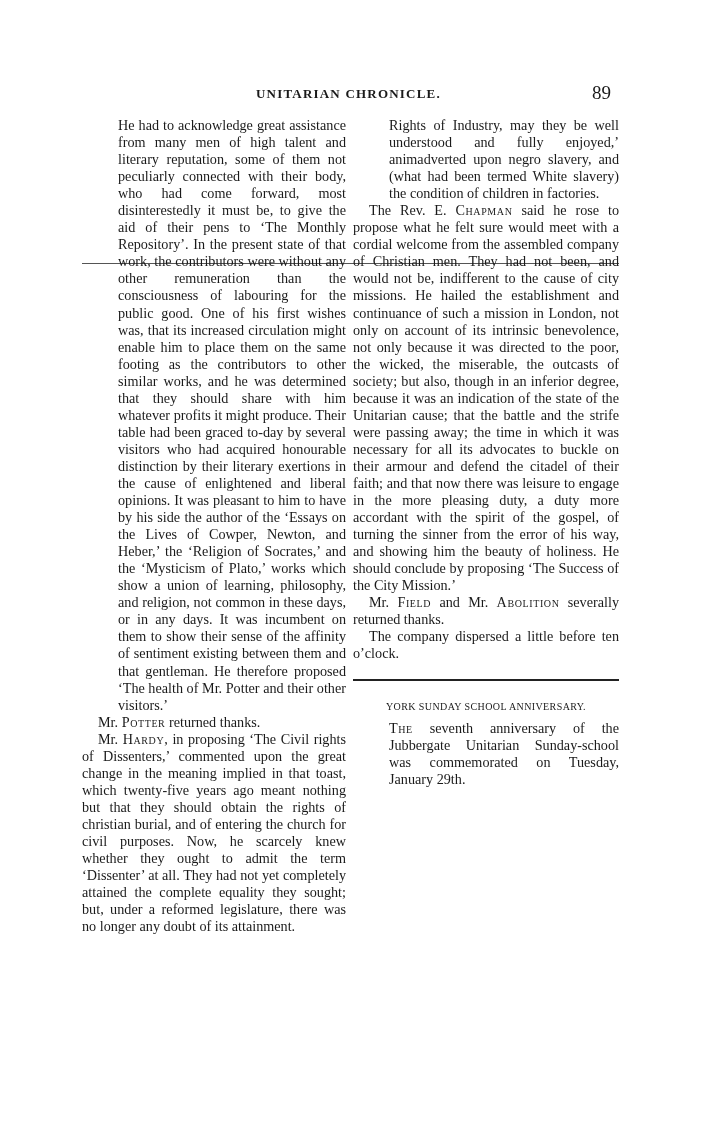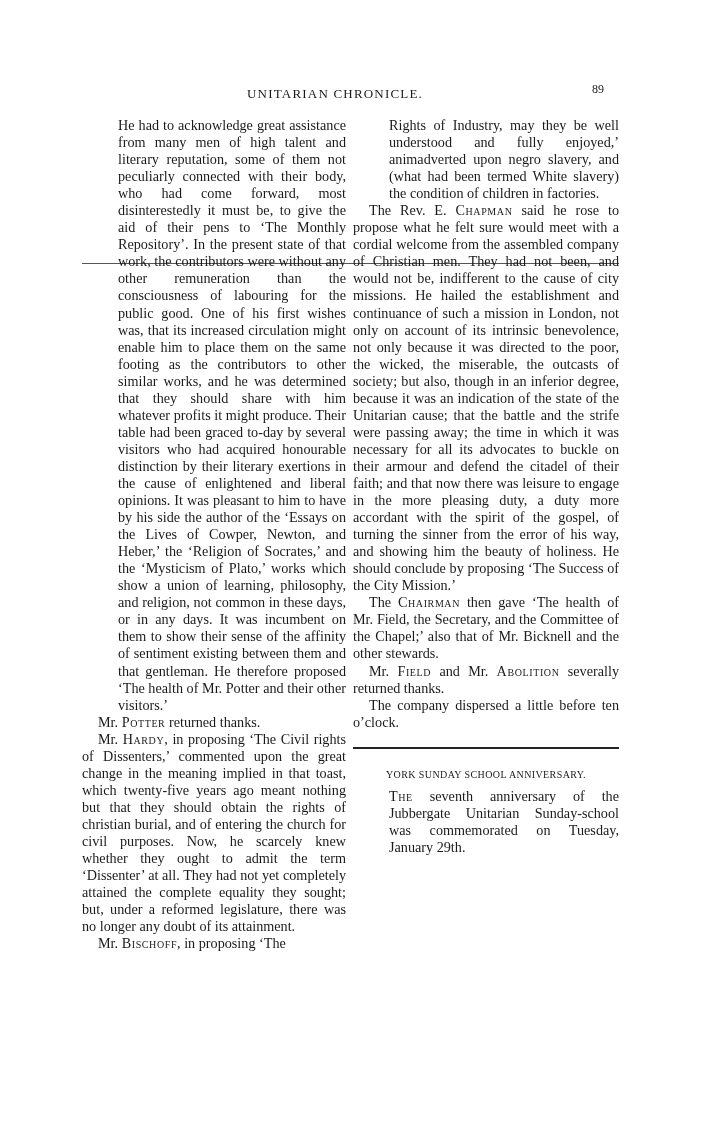--- a/index.html
+++ b/index.html
@@ -1,19 +1,19 @@
 <!DOCTYPE html>
 <html><head>
   <meta charset="utf-8">
   <style>
     html, body { margin: 0; padding: 0; background: #ffffff; }
     body { width: 710px; height: 1145px; position: relative; overflow: hidden; color: #1a1a1a; font-family: "Liberation Serif", "DejaVu Serif", serif; }
     .header { position: absolute; top: 86px; left: 0; width: 710px; height: 22px; }
-    .running-title { position: absolute; left: 247px; top: 0; font-size: 13px; letter-spacing: 1.2px; font-weight: normal; }
-    .page-num { position: absolute; left: 592px; top: -4px; font-size: 12px; }
+    .running-title { position: absolute; left: 256px; top: 0; font-size: 13px; letter-spacing: 1.2px; font-weight: bold; }
+    .page-num { position: absolute; left: 592px; top: -4px; font-size: 19px; }
     .col { position: absolute; top: 117px; width: 264px; font-size: 14.2px; line-height: 17.05px; text-align: justify; hyphens: none; }
     .col-left { left: 82px; }
     .col-right { left: 353px; width: 266px; }
     .col p { margin: 0; }
     .col p.indent { text-indent: 16px; }
     .col p.noindent { text-indent: 0; margin-left: 36px; }
     .sc { font-variant: small-caps; letter-spacing: 0.6px; }
     .rule-full { position: absolute; top: 263px; left: 82px; width: 537px; height: 1px; background: #555; }
     .section-rule { height: 2px; background: #222; margin: 16px 0 18px 0; }
     .section-title { text-align: center; font-size: 10px; letter-spacing: 0.4px; line-height: 15px; margin-bottom: 6px; }
@@ -25,25 +25,23 @@
   <span class="running-title">UNITARIAN CHRONICLE.</span>
   <span class="page-num">89</span>
 </div>
 
 <div class="rule-full"></div>
 
 <div class="col col-left">
   <p class="noindent">He had to acknowledge great assistance from many men of high talent and literary reputation, some of them not peculiarly connected with their body, who had come forward, most disinterestedly it must be, to give the aid of their pens to ‘The Monthly Repository’. In the present state of that work, the contributors were without any other remuneration than the consciousness of labouring for the public good. One of his first wishes was, that its increased circulation might enable him to place them on the same footing as the contributors to other similar works, and he was determined that they should share with him whatever profits it might produce. Their table had been graced to-day by several visitors who had acquired honourable distinction by their literary exertions in the cause of enlightened and liberal opinions. It was pleasant to him to have by his side the author of the ‘Essays on the Lives of Cowper, Newton, and Heber,’ the ‘Religion of Socrates,’ and the ‘Mysticism of Plato,’ works which show a union of learning, philosophy, and religion, not common in these days, or in any days. It was incumbent on them to show their sense of the affinity of sentiment existing between them and that gentleman. He therefore proposed ‘The health of Mr. Potter and their other visitors.’</p>
   <p class="indent"><span>Mr. </span><span class="sc">Potter</span><span> returned thanks.</span></p>
   <p class="indent"><span>Mr. </span><span class="sc">Hardy</span><span>, in proposing ‘The Civil rights of Dissenters,’ commented upon the great change in the meaning implied in that toast, which twenty-five years ago meant nothing but that they should obtain the rights of christian burial, and of entering the church for civil purposes. Now, he scarcely knew whether they ought to admit the term ‘Dissenter’ at all. They had not yet completely attained the complete equality they sought; but, under a reformed legislature, there was no longer any doubt of its attainment.</span></p>
-  <p class="indent"><span>Mr. </span><span class="sc">Bischoff</span><span>, in proposing ‘The</span></p>
 </div>
 
 <div class="col col-right">
   <p class="noindent">Rights of Industry, may they be well understood and fully enjoyed,’ animadverted upon negro slavery, and (what had been termed White slavery) the condition of children in factories.</p>
   <p class="indent"><span>The Rev. E. </span><span class="sc">Chapman</span><span> said he rose to propose what he felt sure would meet with a cordial welcome from the assembled company of Christian men. They had not been, and would not be, indifferent to the cause of city missions. He hailed the establishment and continuance of such a mission in London, not only on account of its intrinsic benevolence, not only because it was directed to the poor, the wicked, the miserable, the outcasts of society; but also, though in an inferior degree, because it was an indication of the state of the Unitarian cause; that the battle and the strife were passing away; the time in which it was necessary for all its advocates to buckle on their armour and defend the citadel of their faith; and that now there was leisure to engage in the more pleasing duty, a duty more accordant with the spirit of the gospel, of turning the sinner from the error of his way, and showing him the beauty of holiness. He should conclude by proposing ‘The Success of the City Mission.’</span></p>
-  <p class="indent"><span>The </span><span class="sc">Chairman</span><span> then gave ‘The health of Mr. Field, the Secretary, and the Committee of the Chapel;’ also that of Mr. Bicknell and the other stewards.</span></p>
   <p class="indent"><span>Mr. </span><span class="sc">Field</span><span> and Mr. </span><span class="sc">Abolition</span><span> severally returned thanks.</span></p>
   <p class="indent">The company dispersed a little before ten o’clock.</p>
   <div class="section-rule"></div>
   <div class="section-title">YORK SUNDAY SCHOOL ANNIVERSARY.</div>
   <p class="noindent"><span class="sc">The</span><span> seventh anniversary of the Jubbergate Unitarian Sunday-school was commemorated on Tuesday, January 29th.</span></p>
 </div>
 
 </body></html>

